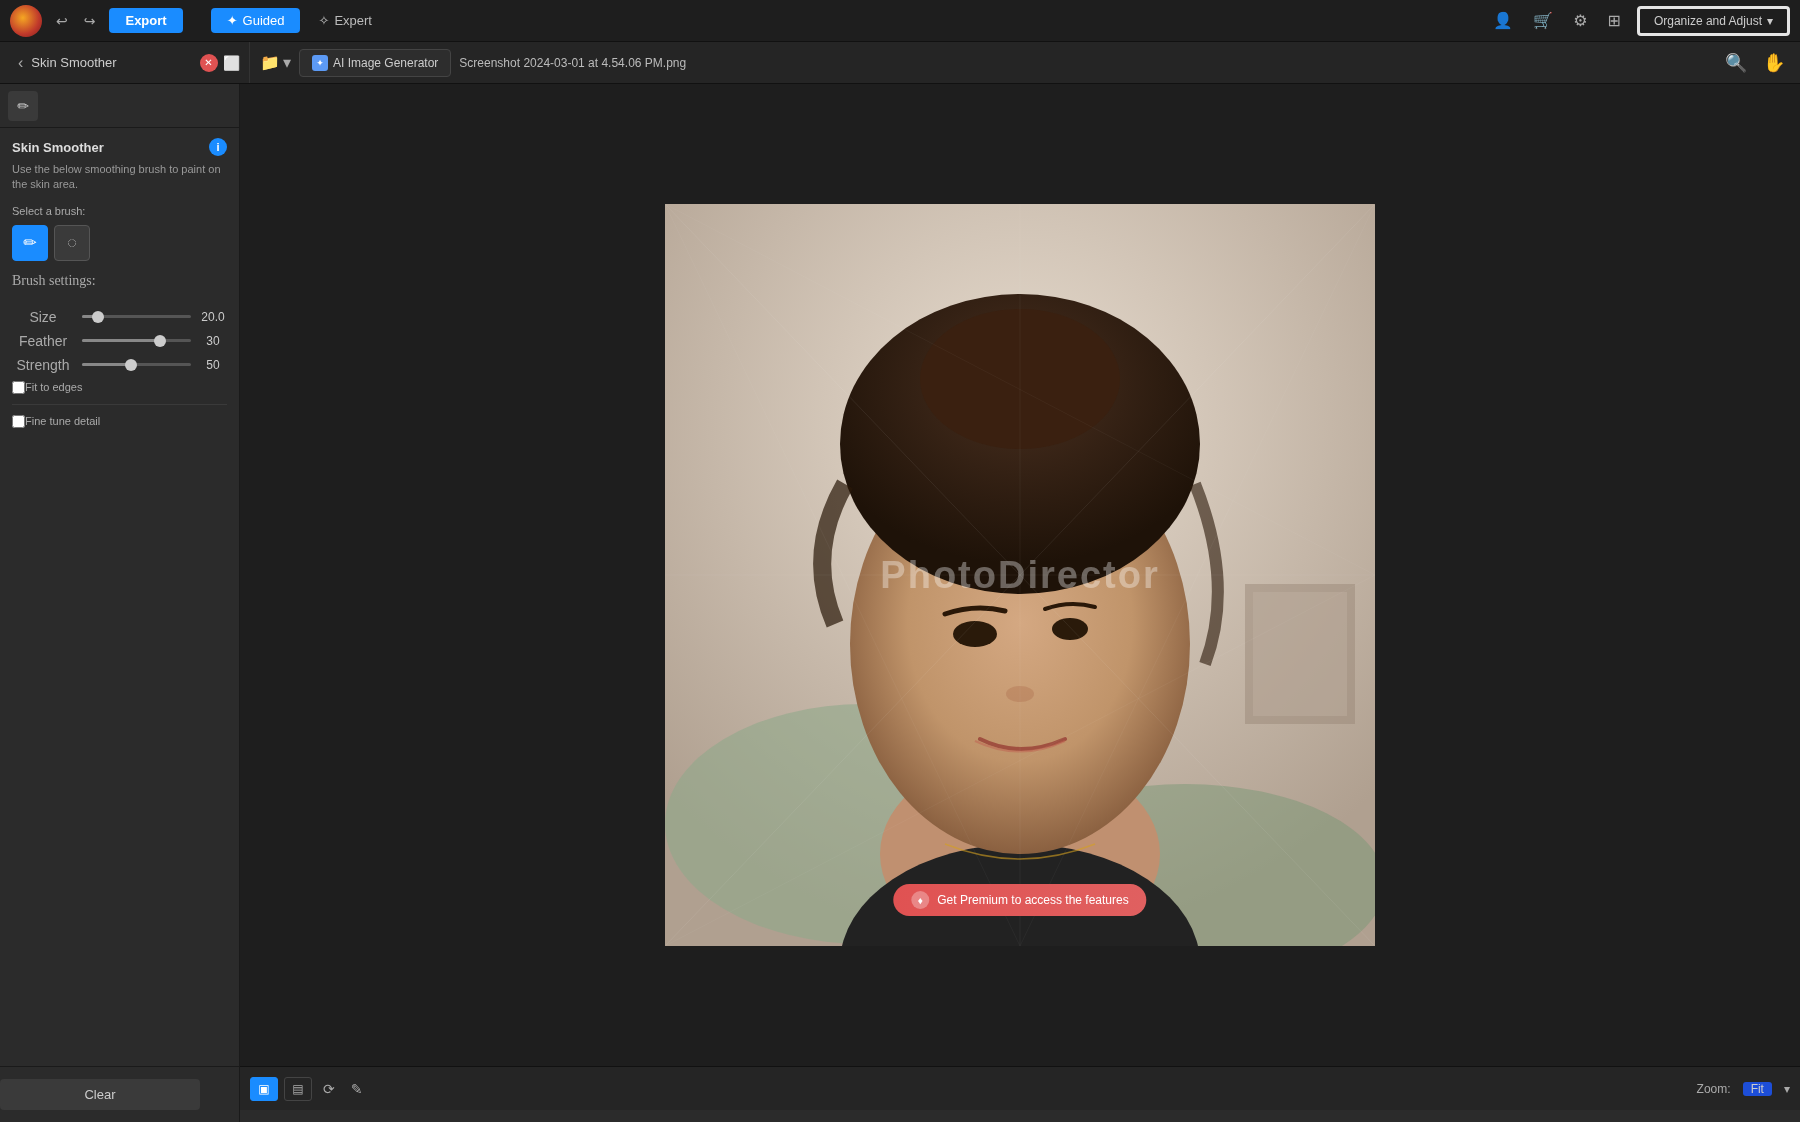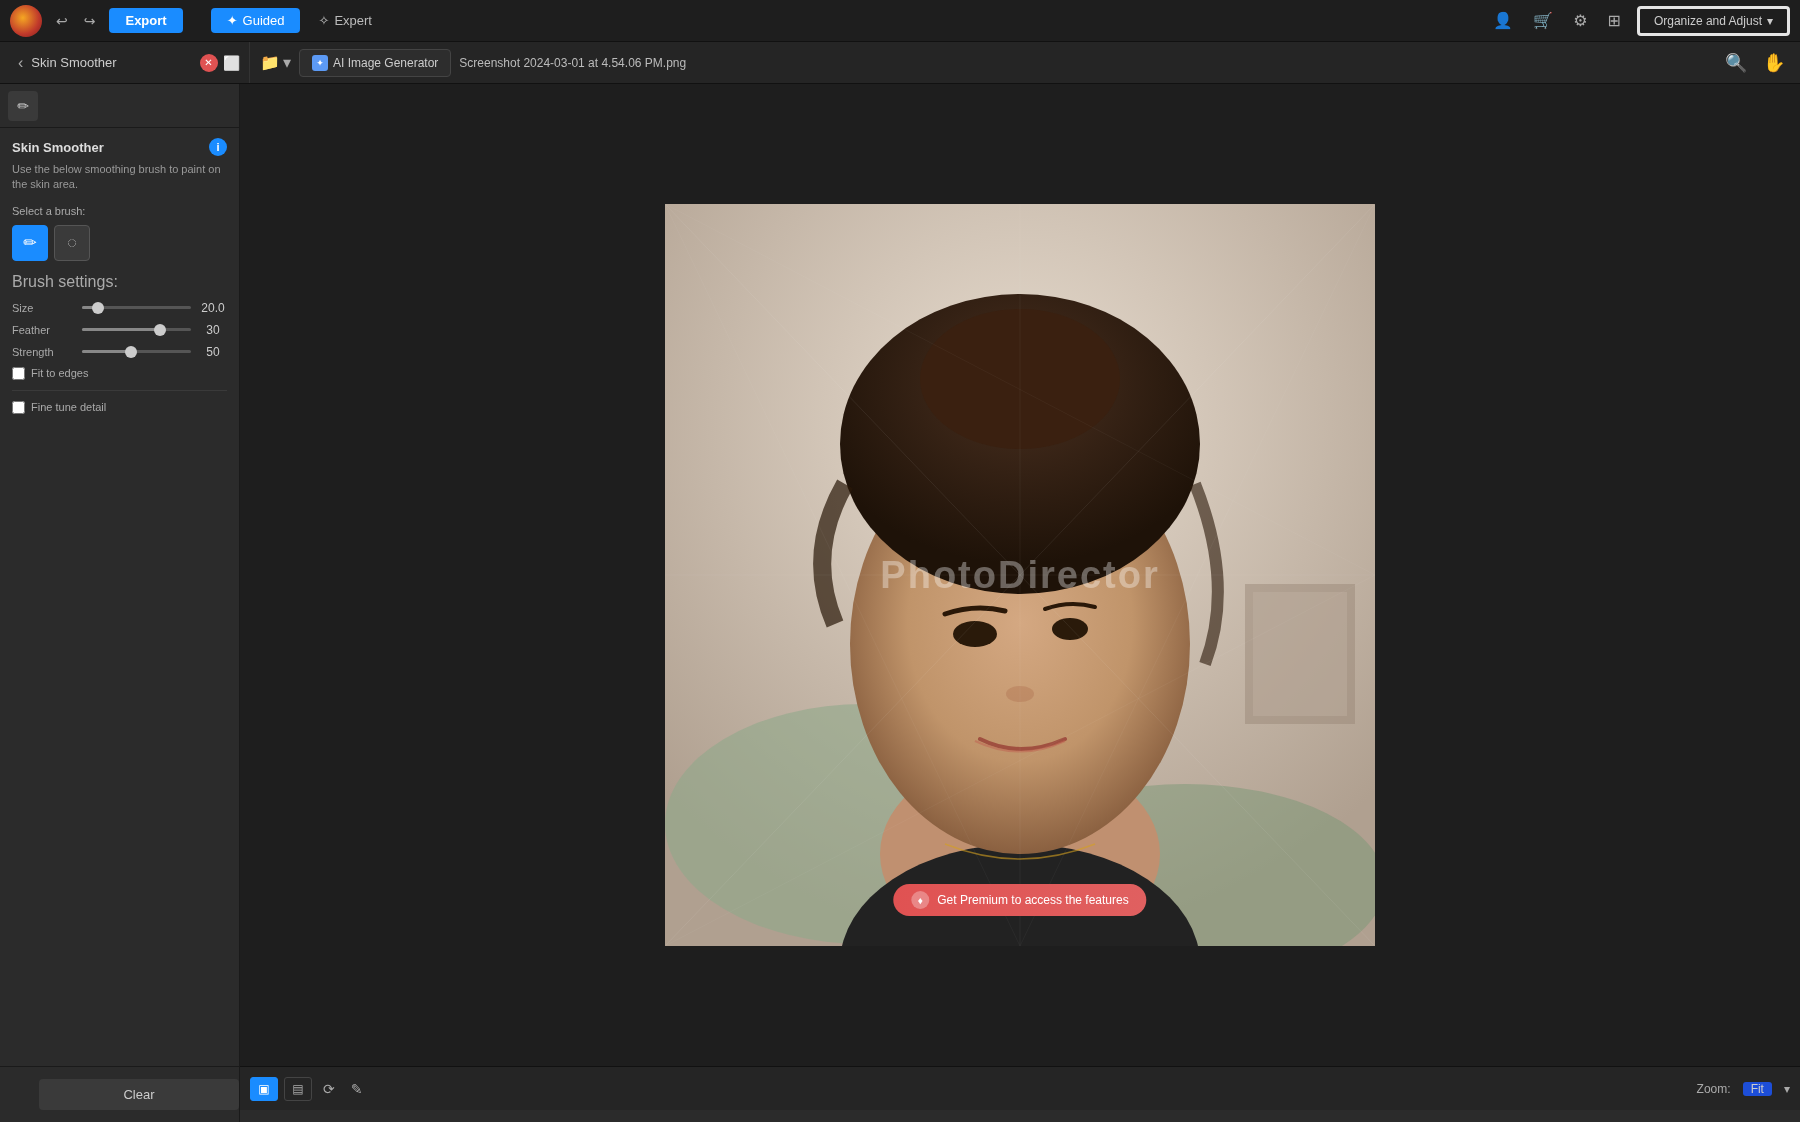--- a/index.html
+++ b/index.html
@@ -240,34 +240,35 @@
       cursor: pointer;
       font-size: 16px;
       color: #ccc;
     }
     .brush-tool-btn.active {
       background: #1a8cff;
       border-color: #1a8cff;
       color: white;
     }
     .brush-settings-label {
-      font-size: 16px;
-      color: #aaa;
-      margin-bottom: 10px;
+      font-size: 14px;
+      color: #aaa;
+      margin-bottom: 20px;
+      font-family: Liberation Serif, serif;
     }
     .slider-row {
       display: flex;
       align-items: center;
       margin-bottom: 8px;
     }
     .slider-label {
-      font-size: 11px;
+      font-size: 14px;
       color: #aaa;
       width: 62px;
-      text-align: left;
+      text-align: center;
       flex-shrink: 0;
     }
     .slider-track {
       flex: 1;
       height: 3px;
       background: #555;
       border-radius: 2px;
       margin: 0 8px;
       position: relative;
     }
@@ -288,21 +289,21 @@
     .slider-value {
       font-size: 12px;
       color: #ccc;
       width: 28px;
       text-align: center;
       flex-shrink: 0;
     }
     .checkbox-row {
       display: flex;
       align-items: center;
-      gap: 6px;
+      gap: 0;
       margin-bottom: 10px;
     }
     .checkbox-row input[type=checkbox] {
       width: 13px; height: 13px; cursor: pointer;
     }
     .checkbox-label {
       font-size: 11px;
       color: #aaa;
     }
     .divider {
@@ -383,21 +384,21 @@
 
     
     .bottom-left {
       height: 56px;
       background: #2b2b2b;
       border-top: 1px solid #1a1a1a;
       border-right: 1px solid #1a1a1a;
       width: 240px;
       display: flex;
       align-items: center;
-      justify-content: flex-end;
+      justify-content: flex-start;
       flex-shrink: 0;
     }
     .clear-btn {
       background: #3a3a3a;
       border: none;
       color: #ccc;
       cursor: pointer;
       padding: 8px 0;
       width: 200px;
       border-radius: 4px;

